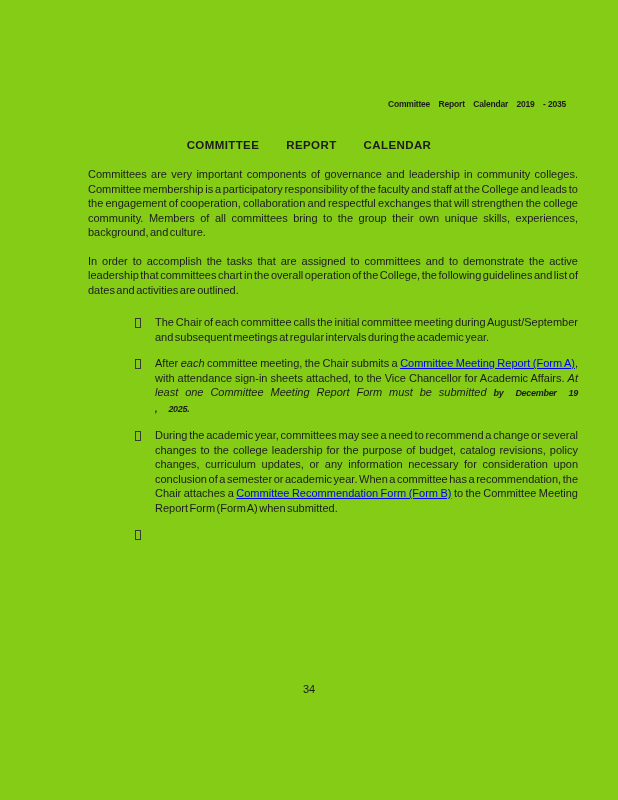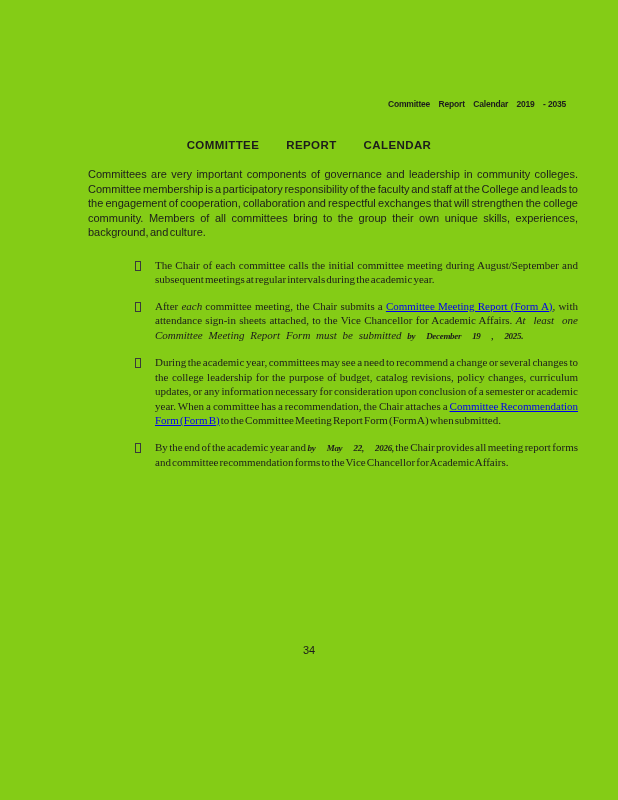--- a/index.html
+++ b/index.html
@@ -22,37 +22,37 @@
     display:flex; justify-content:center; gap:27px;
     font-weight:bold; font-size:11.5px; letter-spacing:0.4px;
   }
   .content {
     position:absolute; top:167px; left:88px; width:490px;
     font-size:11px; line-height:14.5px;
     text-align:justify; word-spacing:-1.6px;
   }
   .content p { margin:0 0 14px 0; }
   .bullets { list-style:none; margin:18px 0 0 0; padding:0; }
-  .bullets li { position:relative; padding-left:67px; margin-bottom:12px;font-family:Liberation Serif, serif; }
+  .bullets li { position:relative; padding-left:67px; margin-bottom:12px; }
   .marker {
     position:absolute; left:47px; top:3px;
     width:4px; height:8px;
     border:1px solid #3a3a3a;
     background:transparent;
   }
   .btext { display:block; }
   .link { color:#0000ee; text-decoration:underline; cursor:pointer; }
   .italic { font-style:italic; }
   .wide { font-style:italic; word-spacing:3px; }
   .datefont {
     font-style:italic; font-weight:bold;
     font-size:9px; word-spacing:9px; letter-spacing:-0.3px;
   }
   .pagenum {
-    position:absolute; top:644px; left:0; width:100%;
+    position:absolute; top:683px; left:0; width:100%;
     text-align:center; font-size:11px;
   }
 </style>
 </head>
 <body>
 
 <div class="page">
 
   <div class="header">
     <span>Committee</span>
@@ -63,36 +63,36 @@
   </div>
 
   <div class="title">
     <span>COMMITTEE</span>
     <span>REPORT</span>
     <span>CALENDAR</span>
   </div>
 
   <div class="content">
     <p><span>Committees are very important components of governance and leadership in community colleges. Committee membership is a participatory responsibility of the faculty and staff at the College and leads to the engagement of cooperation, collaboration and respectful exchanges that will strengthen the college community. Members of all committees bring to the group their own unique skills, experiences, background, and culture.</span></p>
+    <p><span>In order to accomplish the tasks that are assigned to committees and to demonstrate the active leadership that committees chart in the overall operation of the College, the following guidelines and list of dates and activities are outlined.</span></p>
 
     <ul class="bullets">
       <li>
         <span class="marker"></span>
         <span class="btext"><span>The Chair of each committee calls the initial committee meeting during August/September and subsequent meetings at regular intervals during the academic year.</span></span>
       </li>
       <li>
         <span class="marker"></span>
         <span class="btext"><span>After </span><span class="italic">each</span><span>  committee meeting, the Chair submits a </span><a class="link">Committee Meeting Report (Form A)</a><span>, with attendance sign-in sheets attached, to the Vice Chancellor for Academic Affairs. </span><span class="wide">At least one Committee Meeting Report Form must be submitted </span><span class="datefont">by December 19 , 2025.</span></span>
       </li>
       <li>
         <span class="marker"></span>
         <span class="btext"><span>During the academic year, committees may see a need to recommend a change or several changes to the college leadership for the purpose of budget, catalog revisions, policy changes, curriculum updates, or any information necessary for consideration upon conclusion of a semester or academic year.  When a committee has a recommendation, the Chair attaches a </span><a class="link">Committee Recommendation Form (Form B)</a><span> to the Committee Meeting Report Form (Form A) when submitted.</span></span>
       </li>
       <li>
         <span class="marker"></span>
-        <span class="btext"><span>By the end of the academic year and </span><span class="datefont">by  May  22,  2026,</span><span>   the Chair provides all meeting report forms and committee recommendation forms to the Vice Chancellor for Academic Affairs.</span></span>
       </li>
     </ul>
   </div>
 
   <div class="pagenum">34</div>
 
 </div>
 
 </body></html>

